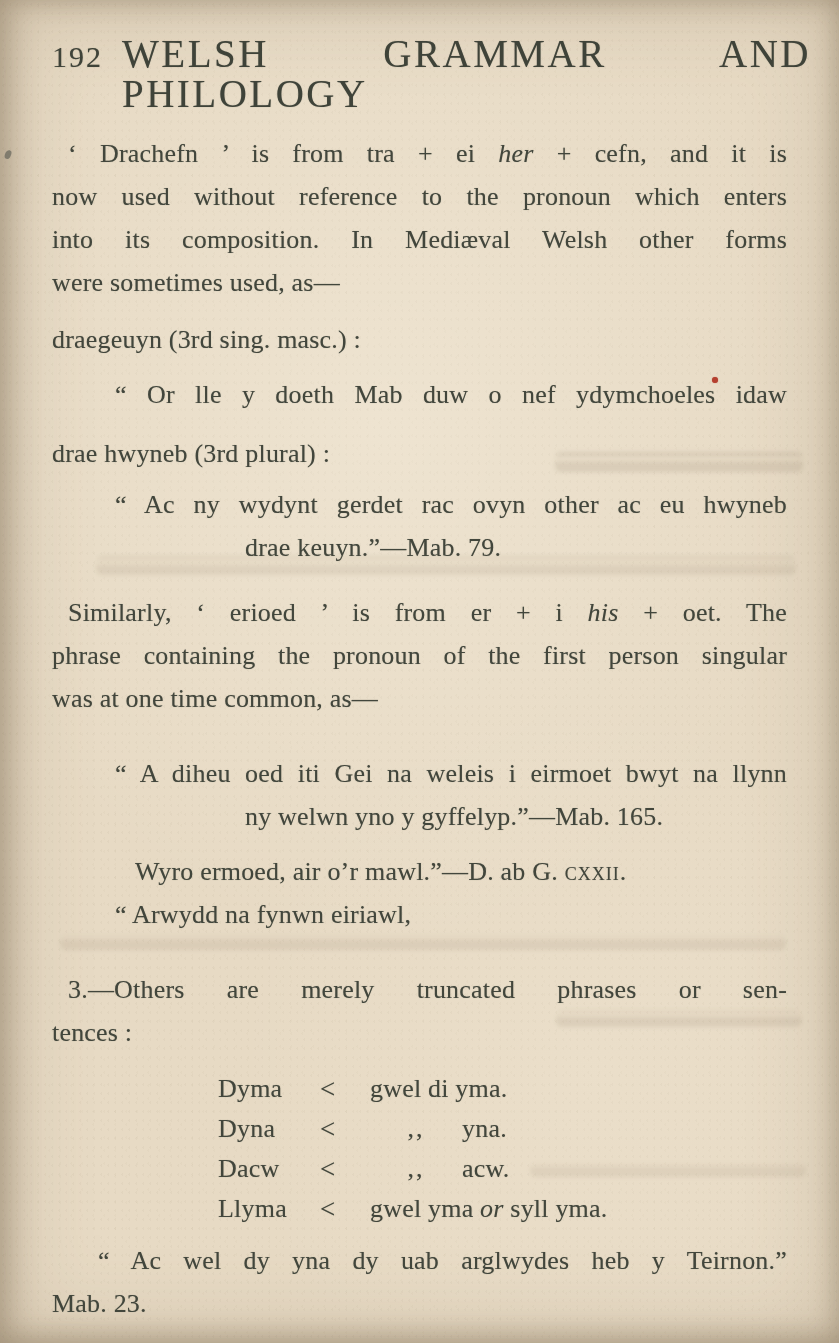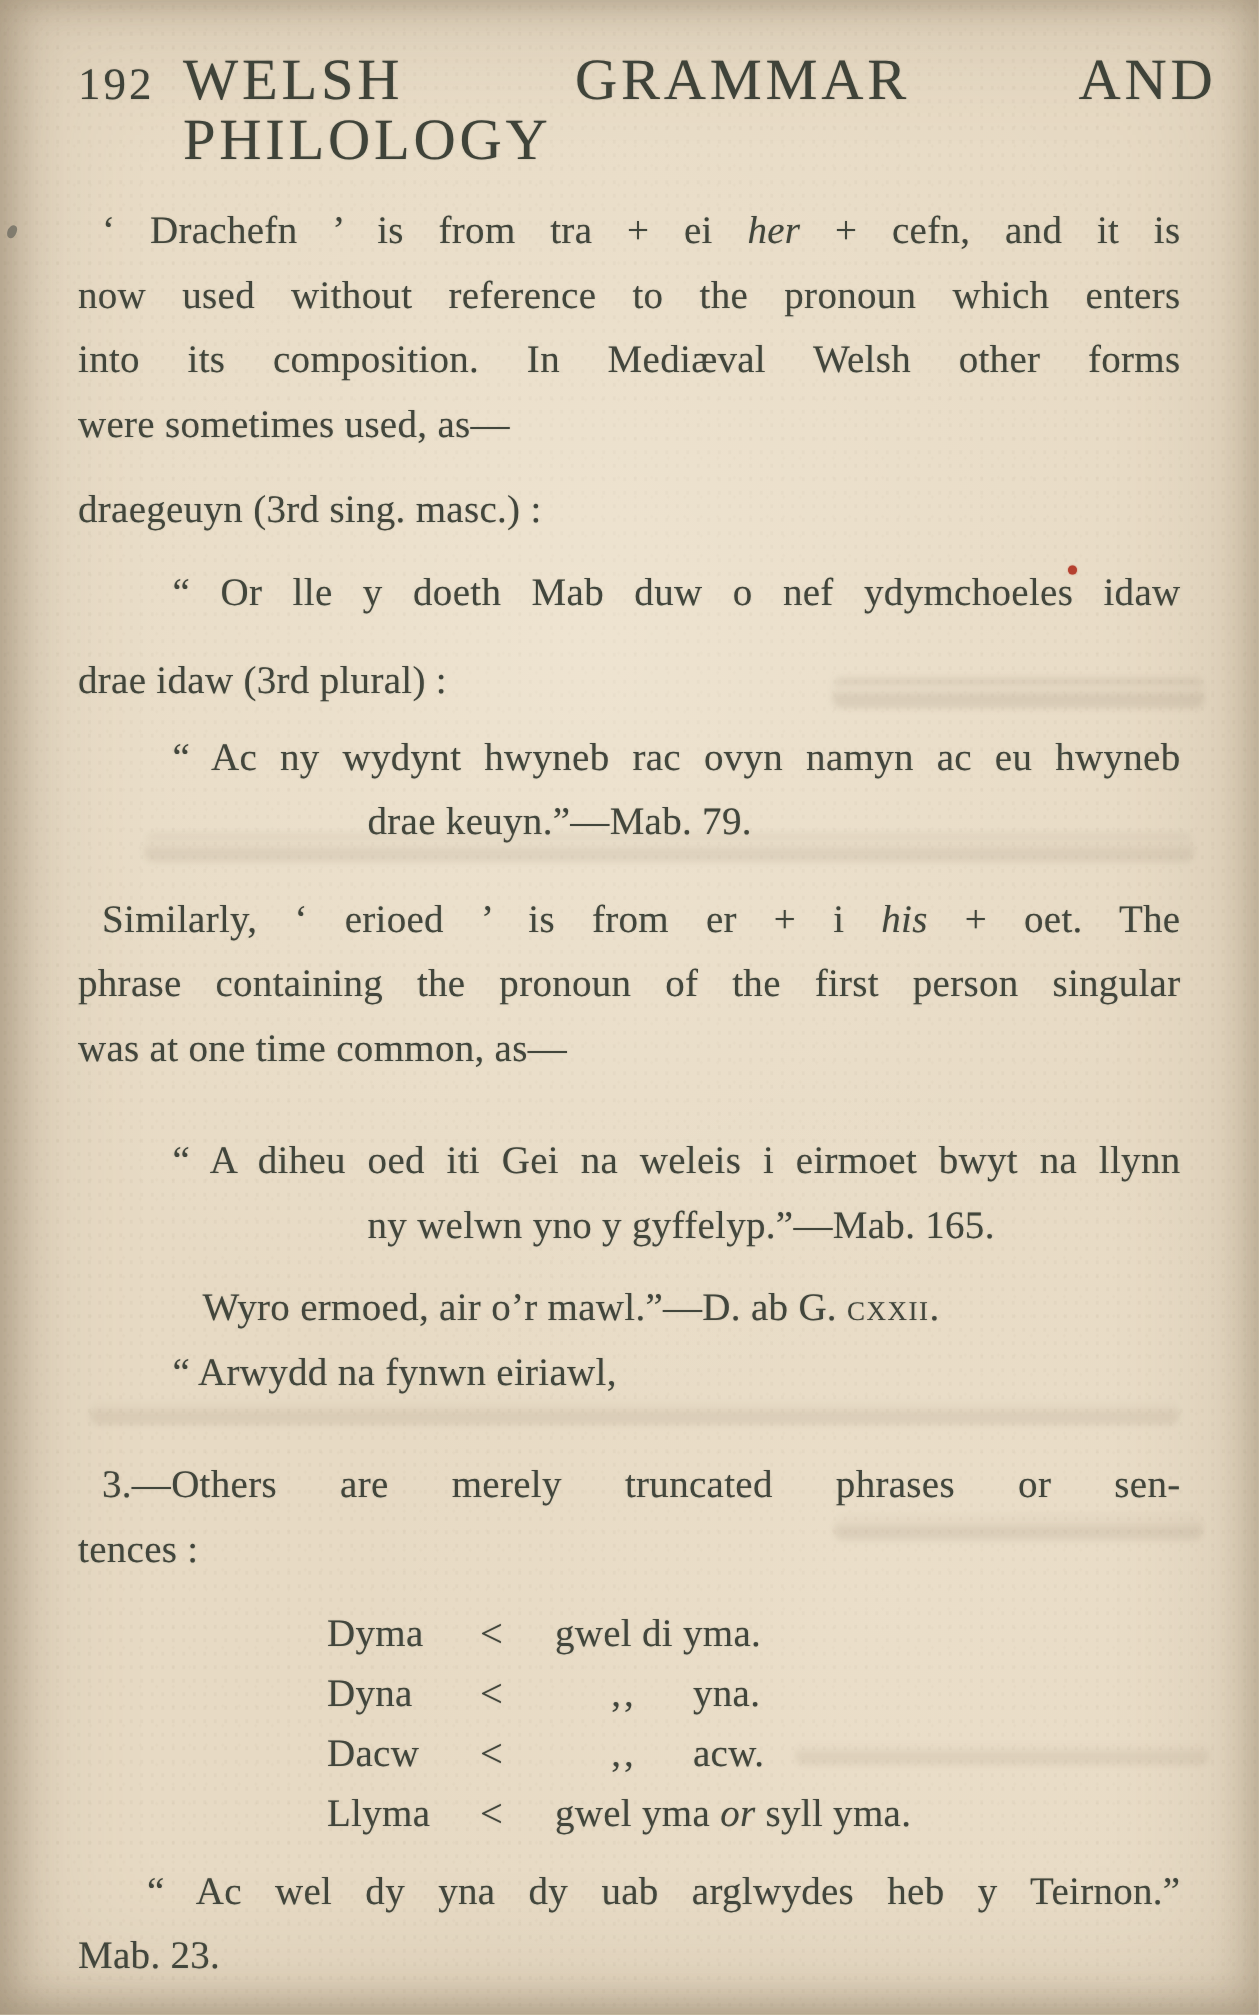--- a/index.html
+++ b/index.html
@@ -96,24 +96,24 @@
         <div class="line"><span>into its composition. In Mediæval Welsh other forms</span></div>
         <div class="line last"><span>were sometimes used, as—</span></div>
       </section>
     <section data-block="label1">
         <div class="line last"><span>draegeuyn (3rd sing. masc.) :</span></div>
       </section>
     <section data-block="q1">
         <div class="line qfirst"><span>“ Or lle y doeth Mab duw o nef ydymchoeles idaw</span></div>
       </section>
     <section data-block="label2">
-        <div class="line last"><span>drae idaw (3rd plural) :</span></div>
+        <div class="line last"><span>drae hwyneb (3rd plural) :</span></div>
       </section>
     <section data-block="q2">
-        <div class="line qfirst"><span>“ Ac ny wydynt hwyneb rac ovyn namyn ac eu hwyneb</span></div>
+        <div class="line qfirst"><span>“ Ac ny wydynt gerdet rac ovyn other ac eu hwyneb</span></div>
         <div class="line last qcont"><span>drae keuyn.”—Mab. 79.</span></div>
       </section>
     <section data-block="p2">
         <div class="line first"><span>Similarly, ‘ erioed ’ is from er + i </span><i>his</i><span> + oet. The</span></div>
         <div class="line"><span>phrase containing the pronoun of the first person singular</span></div>
         <div class="line last"><span>was at one time common, as—</span></div>
       </section>
     <section data-block="q3">
         <div class="line qfirst"><span>“ A diheu oed iti Gei na weleis i eirmoet bwyt na llynn</span></div>
         <div class="line last qcont"><span>ny welwn yno y gyffelyp.”—Mab. 165.</span></div>

